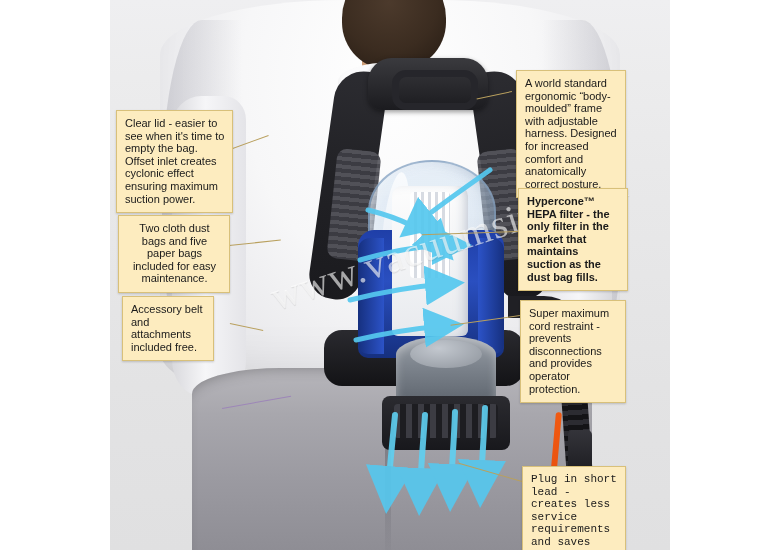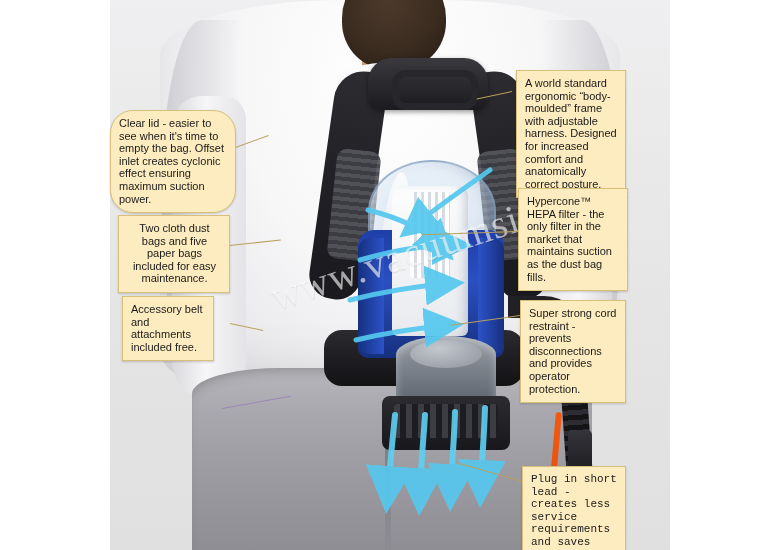--- a/index.html
+++ b/index.html
@@ -401,26 +401,26 @@
   <div class="leader" style="left:227px; top:150px; width:44px; transform:rotate(-20deg);"></div>
   <div class="leader" style="left:518px; top:232px; width:96px; transform:rotate(178deg);"></div>
   <div class="leader" style="left:229px; top:245px; width:52px; transform:rotate(-6deg);"></div>
   <div class="leader" style="left:230px; top:323px; width:34px; transform:rotate(12deg);"></div>
   <div class="leader" style="left:520px; top:316px; width:70px; transform:rotate(172deg);"></div>
   <div class="leader purple" style="left:222px; top:408px; width:70px; transform:rotate(-10deg);"></div>
   <div class="leader" style="left:522px; top:482px; width:66px; transform:rotate(196deg);"></div>
 
   <div class="callout" style="left:516px; top:70px; width:110px;">A world standard ergonomic “body-moulded” frame with adjustable harness. Designed for increased comfort and anatomically correct posture.</div>
 
-  <div class="callout" style="left:110px; top:110px; width:126px;border-radius:23px;">Clear lid - easier to see when it's time to empty the bag. Offset inlet creates cyclonic effect ensuring maximum suction power.</div>
-
-  <div class="callout" style="left:518px; top:188px; width:110px;">Hypercone™ HEPA filter - the only filter in the market that maintains suction as the dust bag fills.</div>
+  <div class="callout" style="left:116px; top:110px; width:117px;">Clear lid - easier to see when it's time to empty the bag. Offset inlet creates cyclonic effect ensuring maximum suction power.</div>
+
+  <div class="callout" style="left:518px; top:188px; width:110px;font-weight:bold;">Hypercone™ HEPA filter - the only filter in the market that maintains suction as the dust bag fills.</div>
 
   <div class="callout" style="left:118px; top:215px; width:112px;text-align:center;">Two cloth dust bags and five paper bags included for easy maintenance.</div>
 
   <div class="callout" style="left:122px; top:296px; width:92px;">Accessory belt and attachments included free.</div>
 
-  <div class="callout" style="left:520px; top:300px; width:106px;">Super strong cord restraint - prevents disconnections and provides operator protection.</div>
+  <div class="callout" style="left:520px; top:300px; width:106px;">Super maximum cord restraint - prevents disconnections and provides operator protection.</div>
 
 
   <div class="callout" style="left:522px; top:466px; width:104px;font-family:Liberation Mono, monospace;">Plug in short lead - creates less service requirements and saves money.</div>
 
 </div>
 
 </body></html>

